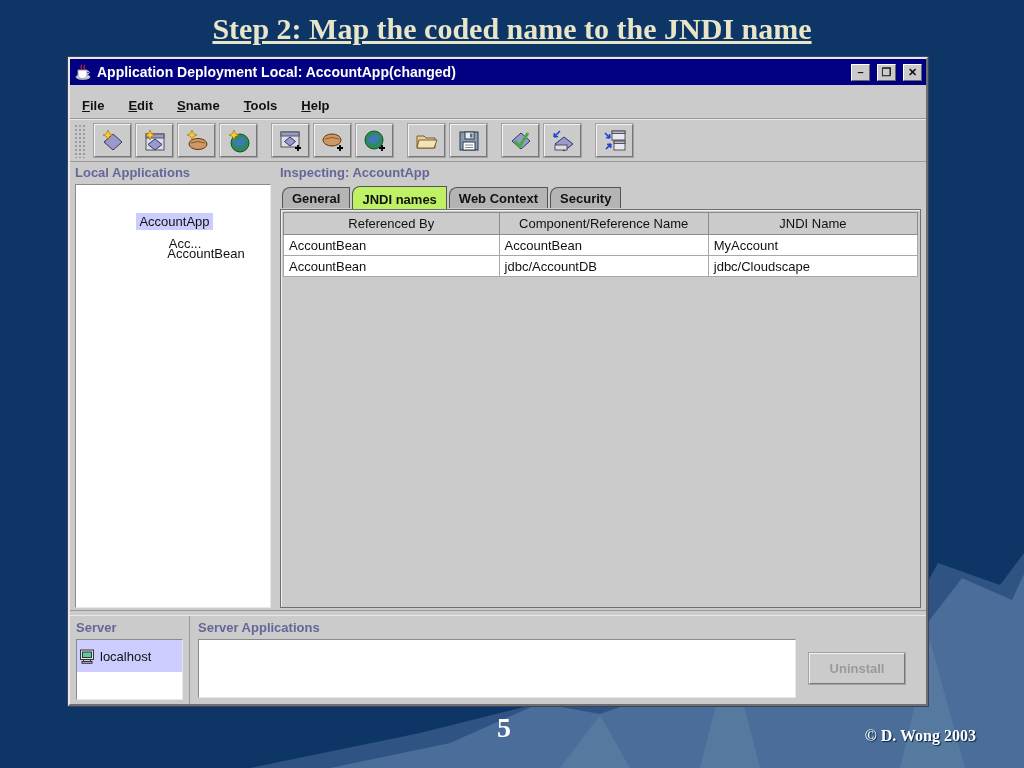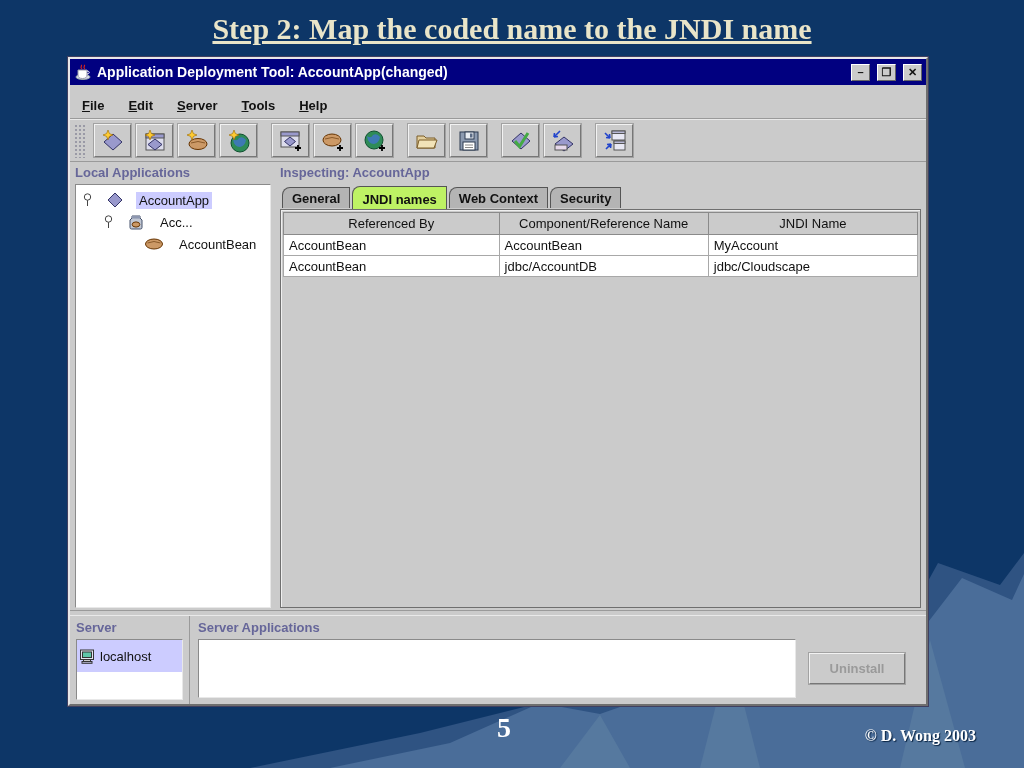--- a/index.html
+++ b/index.html
@@ -73,21 +73,21 @@
   }
   
   .content { flex:1 1 auto; display:flex; padding:3px 5px 2px 5px; min-height:0; }
   .left-panel { width:196px; flex:0 0 196px; display:flex; flex-direction:column; }
   .panel-label { color:#666699; font-weight:bold; font-size:13px; height:19px; flex:0 0 19px; white-space:nowrap; }
   .tree-box {
     flex:1; background:#ffffff;
     border:1px solid; border-color:#8a8a8a #e8e8e8 #e8e8e8 #8a8a8a;
     padding:4px 2px; overflow:hidden;
   }
-  .trow { height:22px; display:flex; align-items:center; gap:12px; font-size:13px; color:#111; white-space:nowrap; }
+  .trow { height:22px; display:flex; align-items:center; gap:12px; font-size:13px; color:#111; white-space:nowrap;flex-direction:column; }
   .trow.lvl0 { padding-left:3px; }
   .trow.lvl1 { padding-left:24px; }
   .trow.lvl2 { padding-left:66px; }
   .tlabel { padding:1px 3px; }
   .tlabel.selected { background:#ccccff; }
   .vsplitter { width:9px; flex:0 0 9px; }
   .right-panel { flex:1; display:flex; flex-direction:column; min-width:0; }
   .tabs-row { display:flex; align-items:center; height:25px; flex:0 0 25px; padding-left:2px; position:relative; z-index:2; }
   .tab {
     background:#b4b4b4; color:#111; font-weight:bold; font-size:13px;
@@ -152,30 +152,30 @@
 <div class="window">
 
   <div class="titlebar">
     <svg width="18" height="18" viewBox="0 0 18 18">
       <rect x="0" y="0" width="18" height="18" fill="#010080"></rect>
       <ellipse cx="9" cy="14" rx="7" ry="2.5" fill="#d9d9ee" stroke="#9aa"></ellipse>
       <path d="M4 7 h9 v5 a4.5 3.5 0 0 1 -9 0 Z" fill="#ffffff" stroke="#99a"></path>
       <path d="M13 8 c3 0 3 3 0 3" fill="none" stroke="#ffffff"></path>
       <path d="M7 2 c2 1 -2 2 1 4 M10 2 c2 1 -2 2 1 4" fill="none" stroke="#cc2222" stroke-width="1.2"></path>
     </svg>
-    <span class="titlebar-text">Application Deployment Tool: AccountApp(changed)</span>
+    <span class="titlebar-text">Application Deployment Local: AccountApp(changed)</span>
     <span class="win-btn">–</span>
     <span class="win-btn">❐</span>
     <span class="win-btn">✕</span>
   </div>
 
   <div class="menubar">
     <span class="menu-item"><span class="mn">F</span><span>ile</span></span>
     <span class="menu-item"><span class="mn">E</span><span>dit</span></span>
-    <span class="menu-item"><span class="mn">S</span><span>erver</span></span>
+    <span class="menu-item"><span class="mn">S</span><span>name</span></span>
     <span class="menu-item"><span class="mn">T</span><span>ools</span></span>
     <span class="menu-item"><span class="mn">H</span><span>elp</span></span>
   </div>
 
   <div class="toolbar">
     <div class="grip"></div>
 
     <div class="tgroup">
       <div class="tbtn">
         <svg width="24" height="24" viewBox="0 0 24 24">

